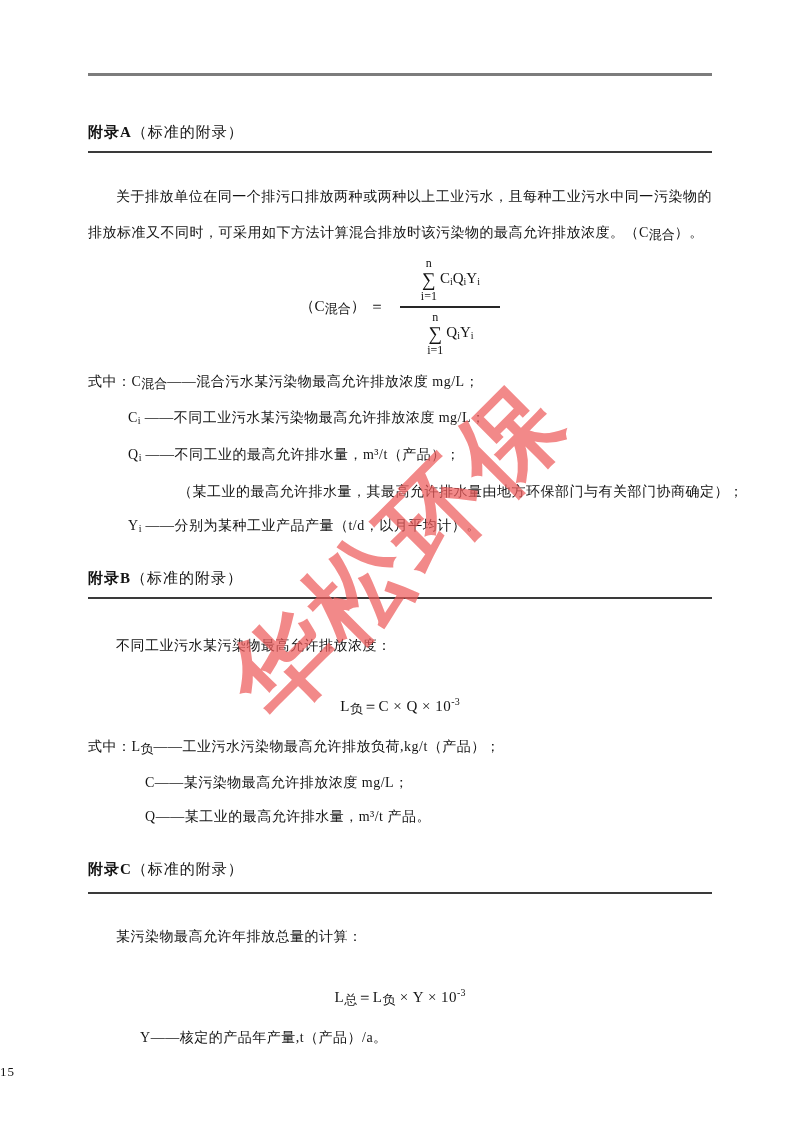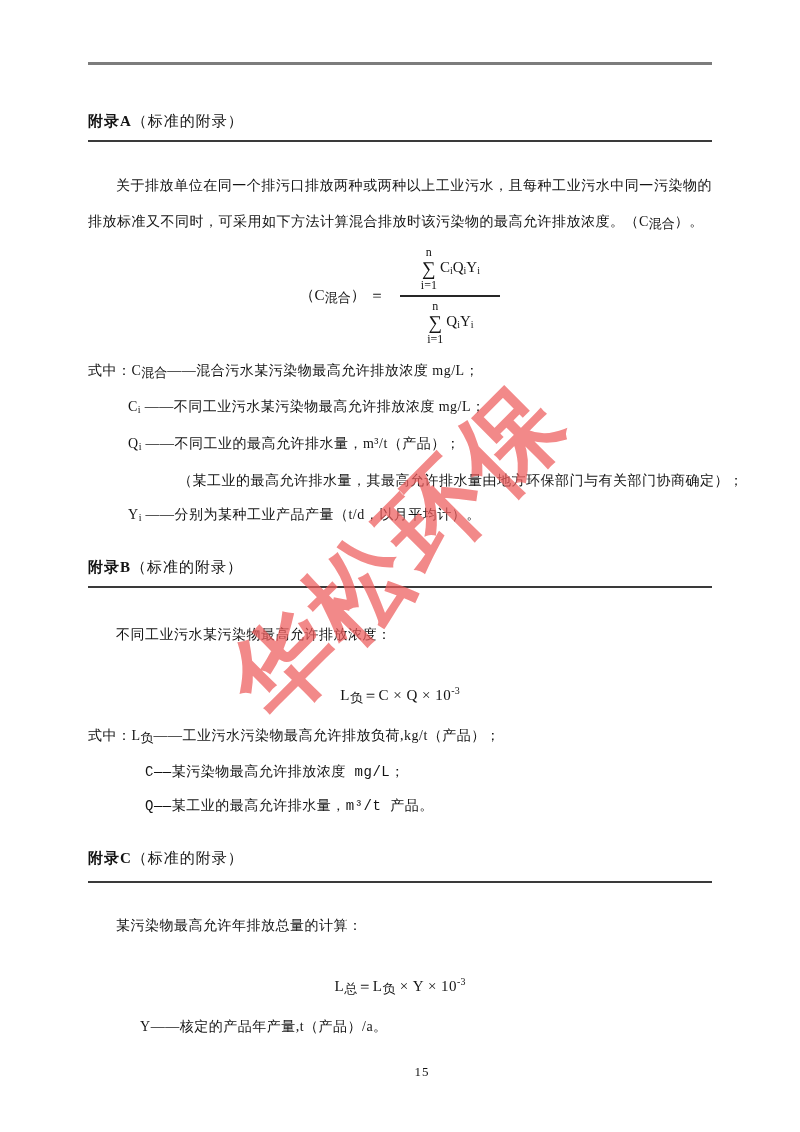--- a/index.html
+++ b/index.html
@@ -9,21 +9,21 @@
     color:#131313;
     -webkit-font-smoothing:antialiased;
   }
   .page {
     position:relative;
     width:800px; height:1132px;
     margin:0 auto;
     background:#ffffff;
     overflow:hidden;
   }
-  .content { position:relative; padding:0 88px; font-size:14px; }
+  .content { position:relative; padding:11px 88px; font-size:14px; }
 
   .top-rule { margin-top:62px; height:3px; background:#7c7c7c; }
 
   .appendix-head { margin-top:46px; font-size:15px; line-height:20px; letter-spacing:1px; }
   .appendix-head .hd-bold { font-weight:bold; }
   .head-rule { margin-top:9px; height:2px; background:#3a3a3a; }
   .head-rule.c-rule { margin-top:13px; }
 
   .para {
     margin-top:26px;
@@ -52,21 +52,21 @@
   .sig-glyph { font-size:19px; line-height:20px; }
   .terms { font-size:15px; line-height:18px; white-space:nowrap; }
 
   
   .formula-line { margin-top:26px; text-align:center; font-size:15px; line-height:26px; letter-spacing:0.5px; }
 
   .defs { margin-top:8px; }
   .def-line { line-height:34px; white-space:nowrap; letter-spacing:0.5px; }
   .indent-a   { padding-left:40px; }
   .indent-note{ padding-left:90px; }
-  .indent-b   { padding-left:57px;font-family:Liberation Mono, monospace; }
+  .indent-b   { padding-left:57px; }
   .indent-c2  { padding-left:40px; }
   .indent-c3  { padding-left:52px; }
 
   .intro { margin-top:30px; line-height:34px; text-indent:2em; letter-spacing:0.5px; }
   .intro.c-intro { margin-top:26px; }
   .section-b { margin-top:22px; }
   .section-c { margin-top:25px; }
 
   .watermark {
     position:absolute;
@@ -76,24 +76,22 @@
     letter-spacing:6px;
     white-space:nowrap;
     opacity:0.72;
     z-index:5;
     pointer-events:none;
   }
 
   .page-num {
     position:absolute;
     left:0; top:1064px; width:100%;
-    text-align:center;
     font-size:13px;
     letter-spacing:1px;
-    padding-left:44px;
   }
 </style>
 </head>
 <body>
 
 <div class="page">
   <div class="watermark" style="color: rgb(238, 92, 92);">华松环保</div>
 
   <div class="content">
 

